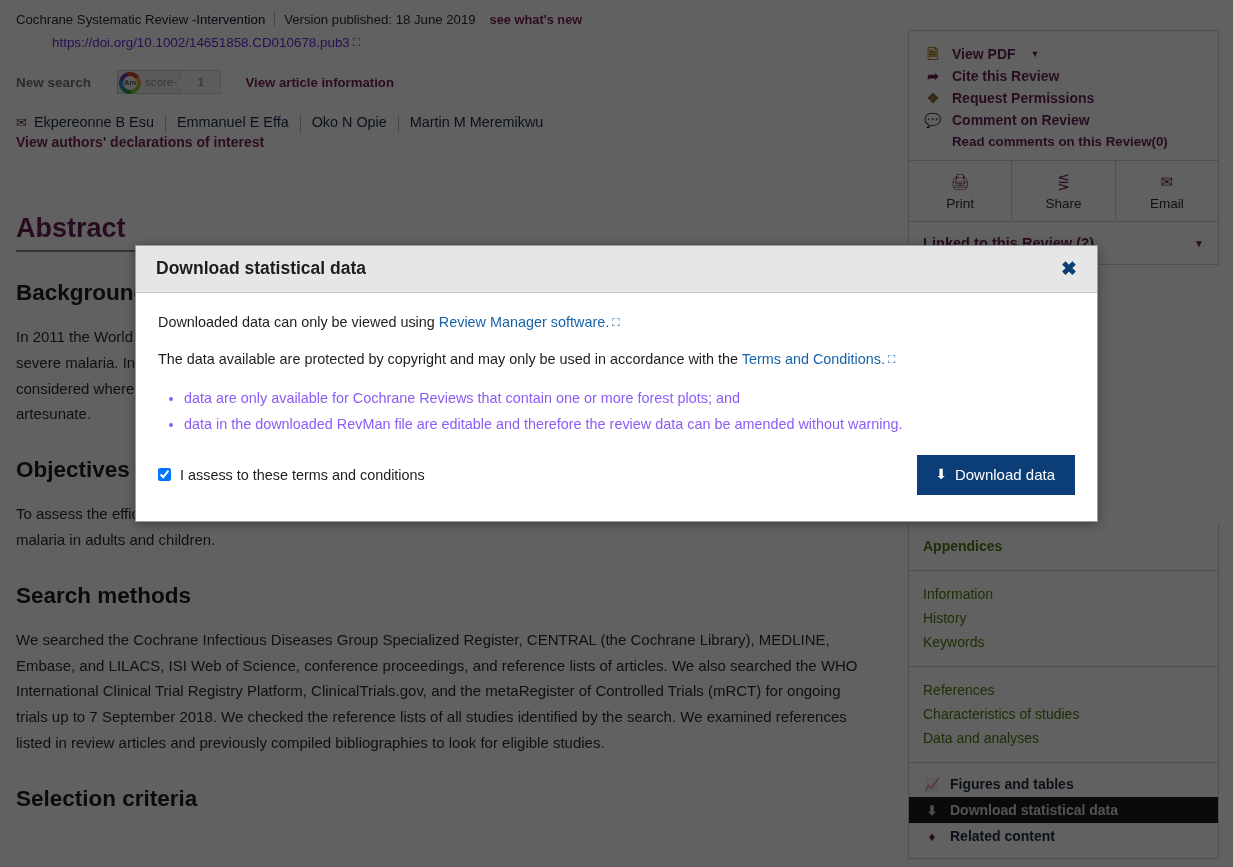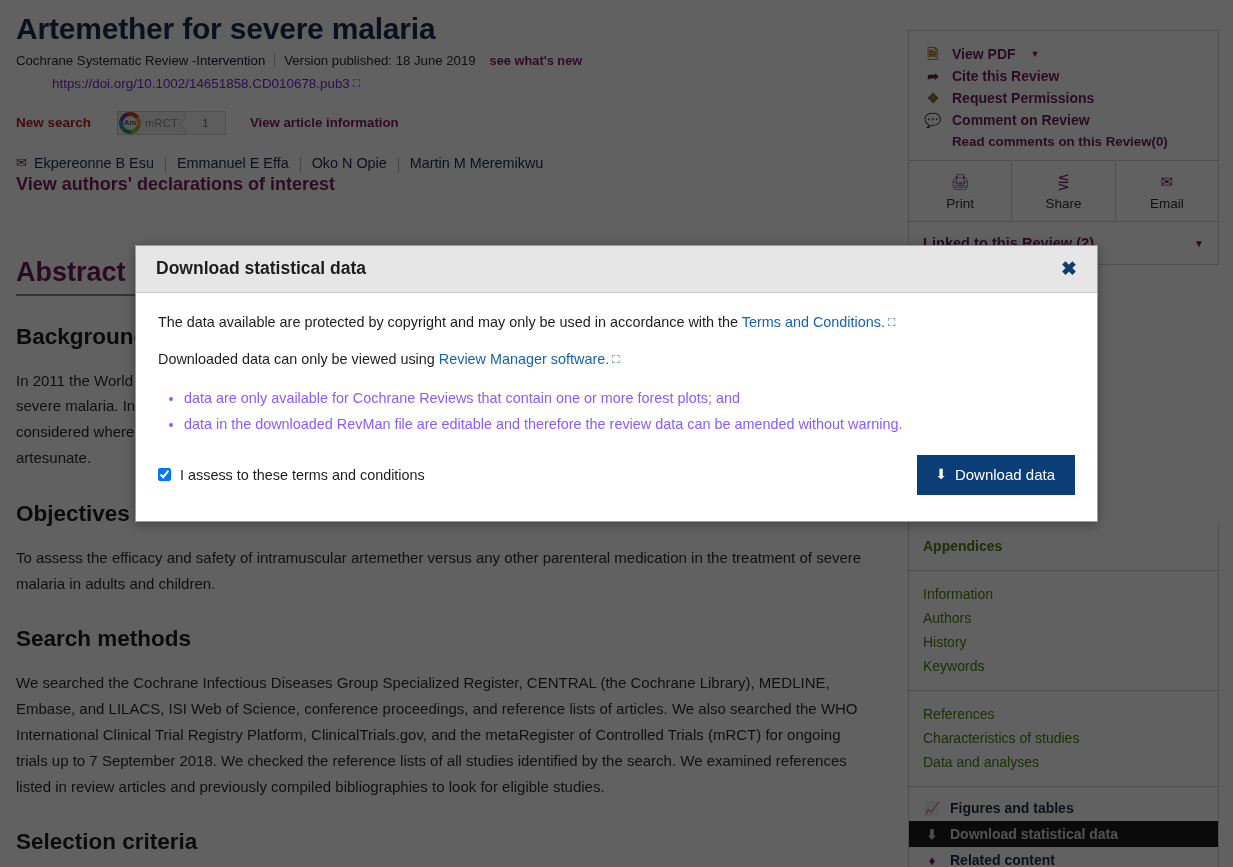--- a/index.html
+++ b/index.html
@@ -79,21 +79,21 @@
   }
   .ext { font-size: 10.5px; margin-left: 3px; position: relative; top: -1px; }
 
   .tools-row {
     display: flex;
     align-items: center;
     gap: 0;
     margin-bottom: 20px;
     font-size: 13.5px;
   }
-  .newsearch { color: #b91c1c; font-weight: bold; text-decoration: none; margin-right: 26px; }
+  .newsearch { color: #737373; font-weight: bold; text-decoration: none; margin-right: 26px; }
   .altmetric {
     display: inline-flex;
     align-items: stretch;
     height: 24px;
     margin-right: 24px;
   }
   .am-badge {
     display: flex; align-items: center;
     border: 1px solid #c9c9c9;
     background: #ececec;
@@ -153,21 +153,21 @@
     color: #6b1f55;
     margin-right: 7px;
     font-size: 13px;
     line-height: 1;
   }
   .authors a { color: #1b2a4b; text-decoration: none; }
   .authors .asep {
     display: inline-block; width: 1px; height: 16px;
     background: #b6b6b6; margin: 0 11px; position: relative; top: 2px;
   }
-  .declare { color: #7a1e57; font-weight: bold; font-size: 18px; text-decoration: none; }
+  .declare { color: #7a1e57; font-weight: bold; font-size: 14px; text-decoration: none; }
 
   
   .abs-wrap { margin-top: 62px; }
   h2.abstract {
     font-size: 27px; font-weight: bold;
     color: #6b1f55;
     margin: 0 0 6px 0;
   }
   .rule { width: 133px; height: 2px; background: #8a8a8a; margin-bottom: 28px; }
   h3.sect {
@@ -312,38 +312,37 @@
   .dl-btn .dico { font-size: 14px; }
 </style>
 </head>
 <body>
 
 <div id="page">
 
   <div class="content-col">
 
 
-    <h1 class="title">Artemether for severe malaria</h1>
 
     <div class="meta-line">
       <span>Cochrane Systematic Review - </span>
         <b>Intervention</b>
       <span class="meta-sep"></span>
       <span>Version published: 18 June 2019</span>
       <a href="#" class="whatsnew">see what's new</a>
     </div>
 
     <a href="#" class="doi"><span>https://doi.org/10.1002/14651858.CD010678.pub3</span><span class="ext">⛶</span></a>
 
     <div class="tools-row">
       <a href="#" class="newsearch">New search</a>
       <span class="altmetric">
         <span class="am-badge">
           <span class="am-donut"></span>
-          <span class="am-score">mRCT</span>
+          <span class="am-score">score</span>
         </span>
         <span class="am-count">1</span>
       </span>
       <a href="#" class="viewinfo">View article information</a>
     </div>
 
     <div class="authors">
       <span class="mail">✉</span>
       <a href="#">Ekpereonne B Esu</a>
       <span class="asep"></span>
@@ -417,21 +416,20 @@
         <span class="caret">▼</span>
       </div>
     </div>
 
     <div class="card" style="margin-top:258px;">
       <div class="nav-block first">
         <a href="#" class="nav-item bold">Appendices</a>
       </div>
       <div class="nav-block">
         <a href="#" class="nav-item">Information</a>
-        <a href="#" class="nav-item">Authors</a>
         <a href="#" class="nav-item">History</a>
         <a href="#" class="nav-item">Keywords</a>
       </div>
       <div class="nav-block">
         <a href="#" class="nav-item">References</a>
         <a href="#" class="nav-item">Characteristics of studies</a>
         <a href="#" class="nav-item">Data and analyses</a>
       </div>
       <div class="icon-group">
         <a href="#" class="nav-icon-row">
@@ -454,23 +452,23 @@
 </div>
 
 <div id="dimmer"></div>
 
 <div id="modal" role="dialog">
   <div class="modal-head">
     <span class="modal-title">Download statistical data</span>
     <button class="modal-close">✖</button>
   </div>
   <div class="modal-body">
+    <p><span>Downloaded data can only be viewed using </span><a href="#"><span>Review Manager software.</span></a><span class="ext" style="color:#1763ab;">⛶</span></p>
+
     <p><span>The data available are protected by copyright and may only be used in accordance with the </span><a href="#"><span>Terms and Conditions.</span></a><span class="ext" style="color:#1763ab;">⛶</span></p>
-
-    <p><span>Downloaded data can only be viewed using </span><a href="#"><span>Review Manager software.</span></a><span class="ext" style="color:#1763ab;">⛶</span></p>
 
 
     <ul>
       <li>data are only available for Cochrane Reviews that contain one or more forest plots; and</li>
       <li>data in the downloaded RevMan file are editable and therefore the review data can be amended without warning.</li>
     </ul>
 
     <div class="agree-row">
       <div class="agree-left">
         <input type="checkbox" id="agree" checked="" style="">

